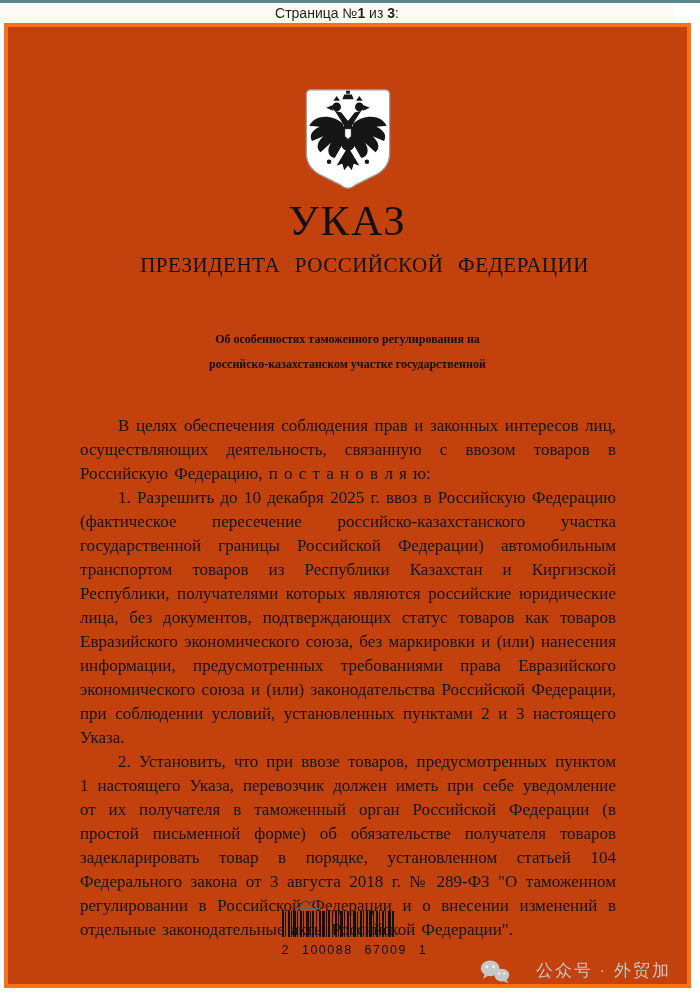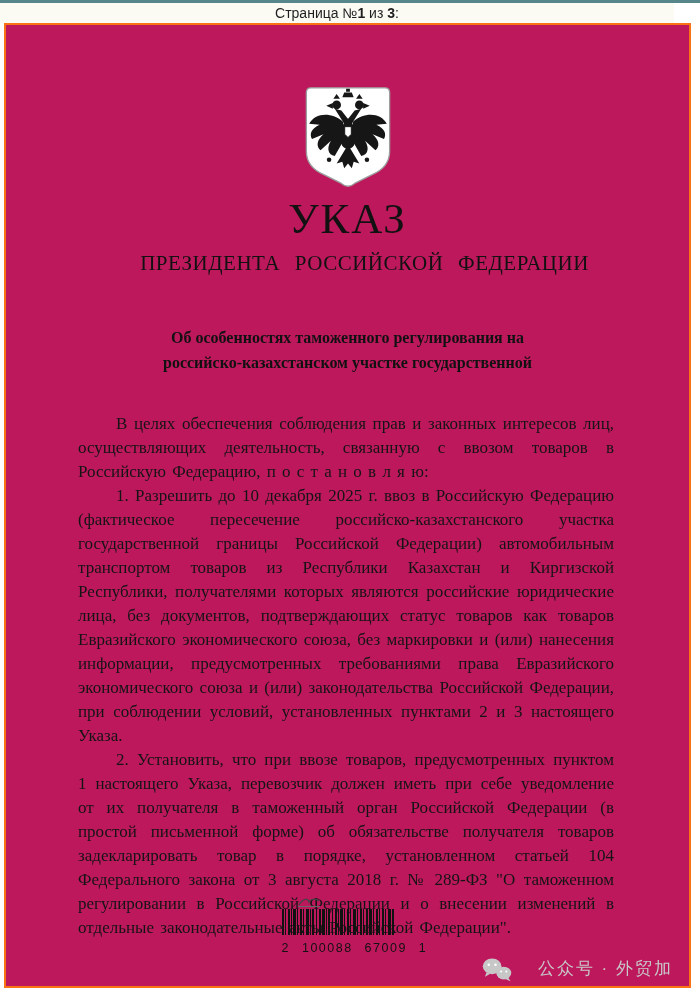--- a/index.html
+++ b/index.html
@@ -14,39 +14,39 @@
   }
   .header {
     position:absolute; top:3px; left:0; width:674px; height:20px;
     background:#fbfbf4; text-align:center;
     font-family:"Liberation Sans","DejaVu Sans",sans-serif;
     font-size:14px; line-height:20px; color:#1f1f1f;
   }
   .header b { font-weight:700; }
   .page {
     position:absolute; left:4px; top:23px; width:687px; height:965px;
-    border:2px solid #f97316; background:#be185d; box-sizing:border-box;
+    border:4px solid #f97316; background:#c2410c; box-sizing:border-box;
   }
   .emblem {
     position:absolute; top:60px; left:50%; transform:translateX(-50%);
     width:96px; height:106px;
   }
   .title {
     position:absolute; top:170px; left:0; width:100%; margin:0;
     text-align:center; font-size:43px; font-weight:400;
     letter-spacing:2px; color:#111; line-height:1.1;
   }
   .subtitle {
     position:absolute; top:226px; left:17px; width:100%; margin:0;
     text-align:center; font-size:21px; font-weight:400;
     letter-spacing:0.5px; word-spacing:9px; color:#111;
   }
   .subject {
     position:absolute; top:300px; left:0; width:100%;
-    text-align:center; font-weight:700; font-size:16px;
+    text-align:center; font-weight:700; font-size:12px;
     line-height:25px; color:#111;
   }
   .body-text {
     position:absolute; top:387px; left:72px; width:536px;
     font-size:17px; line-height:24px; color:#141414;
     text-align:justify; text-align-last:left; word-spacing:2px;
   }
   .body-text p { margin:0; text-indent:38px; }
   .barcode {
     position:absolute; top:872px; left:50%; transform:translateX(-50%);

